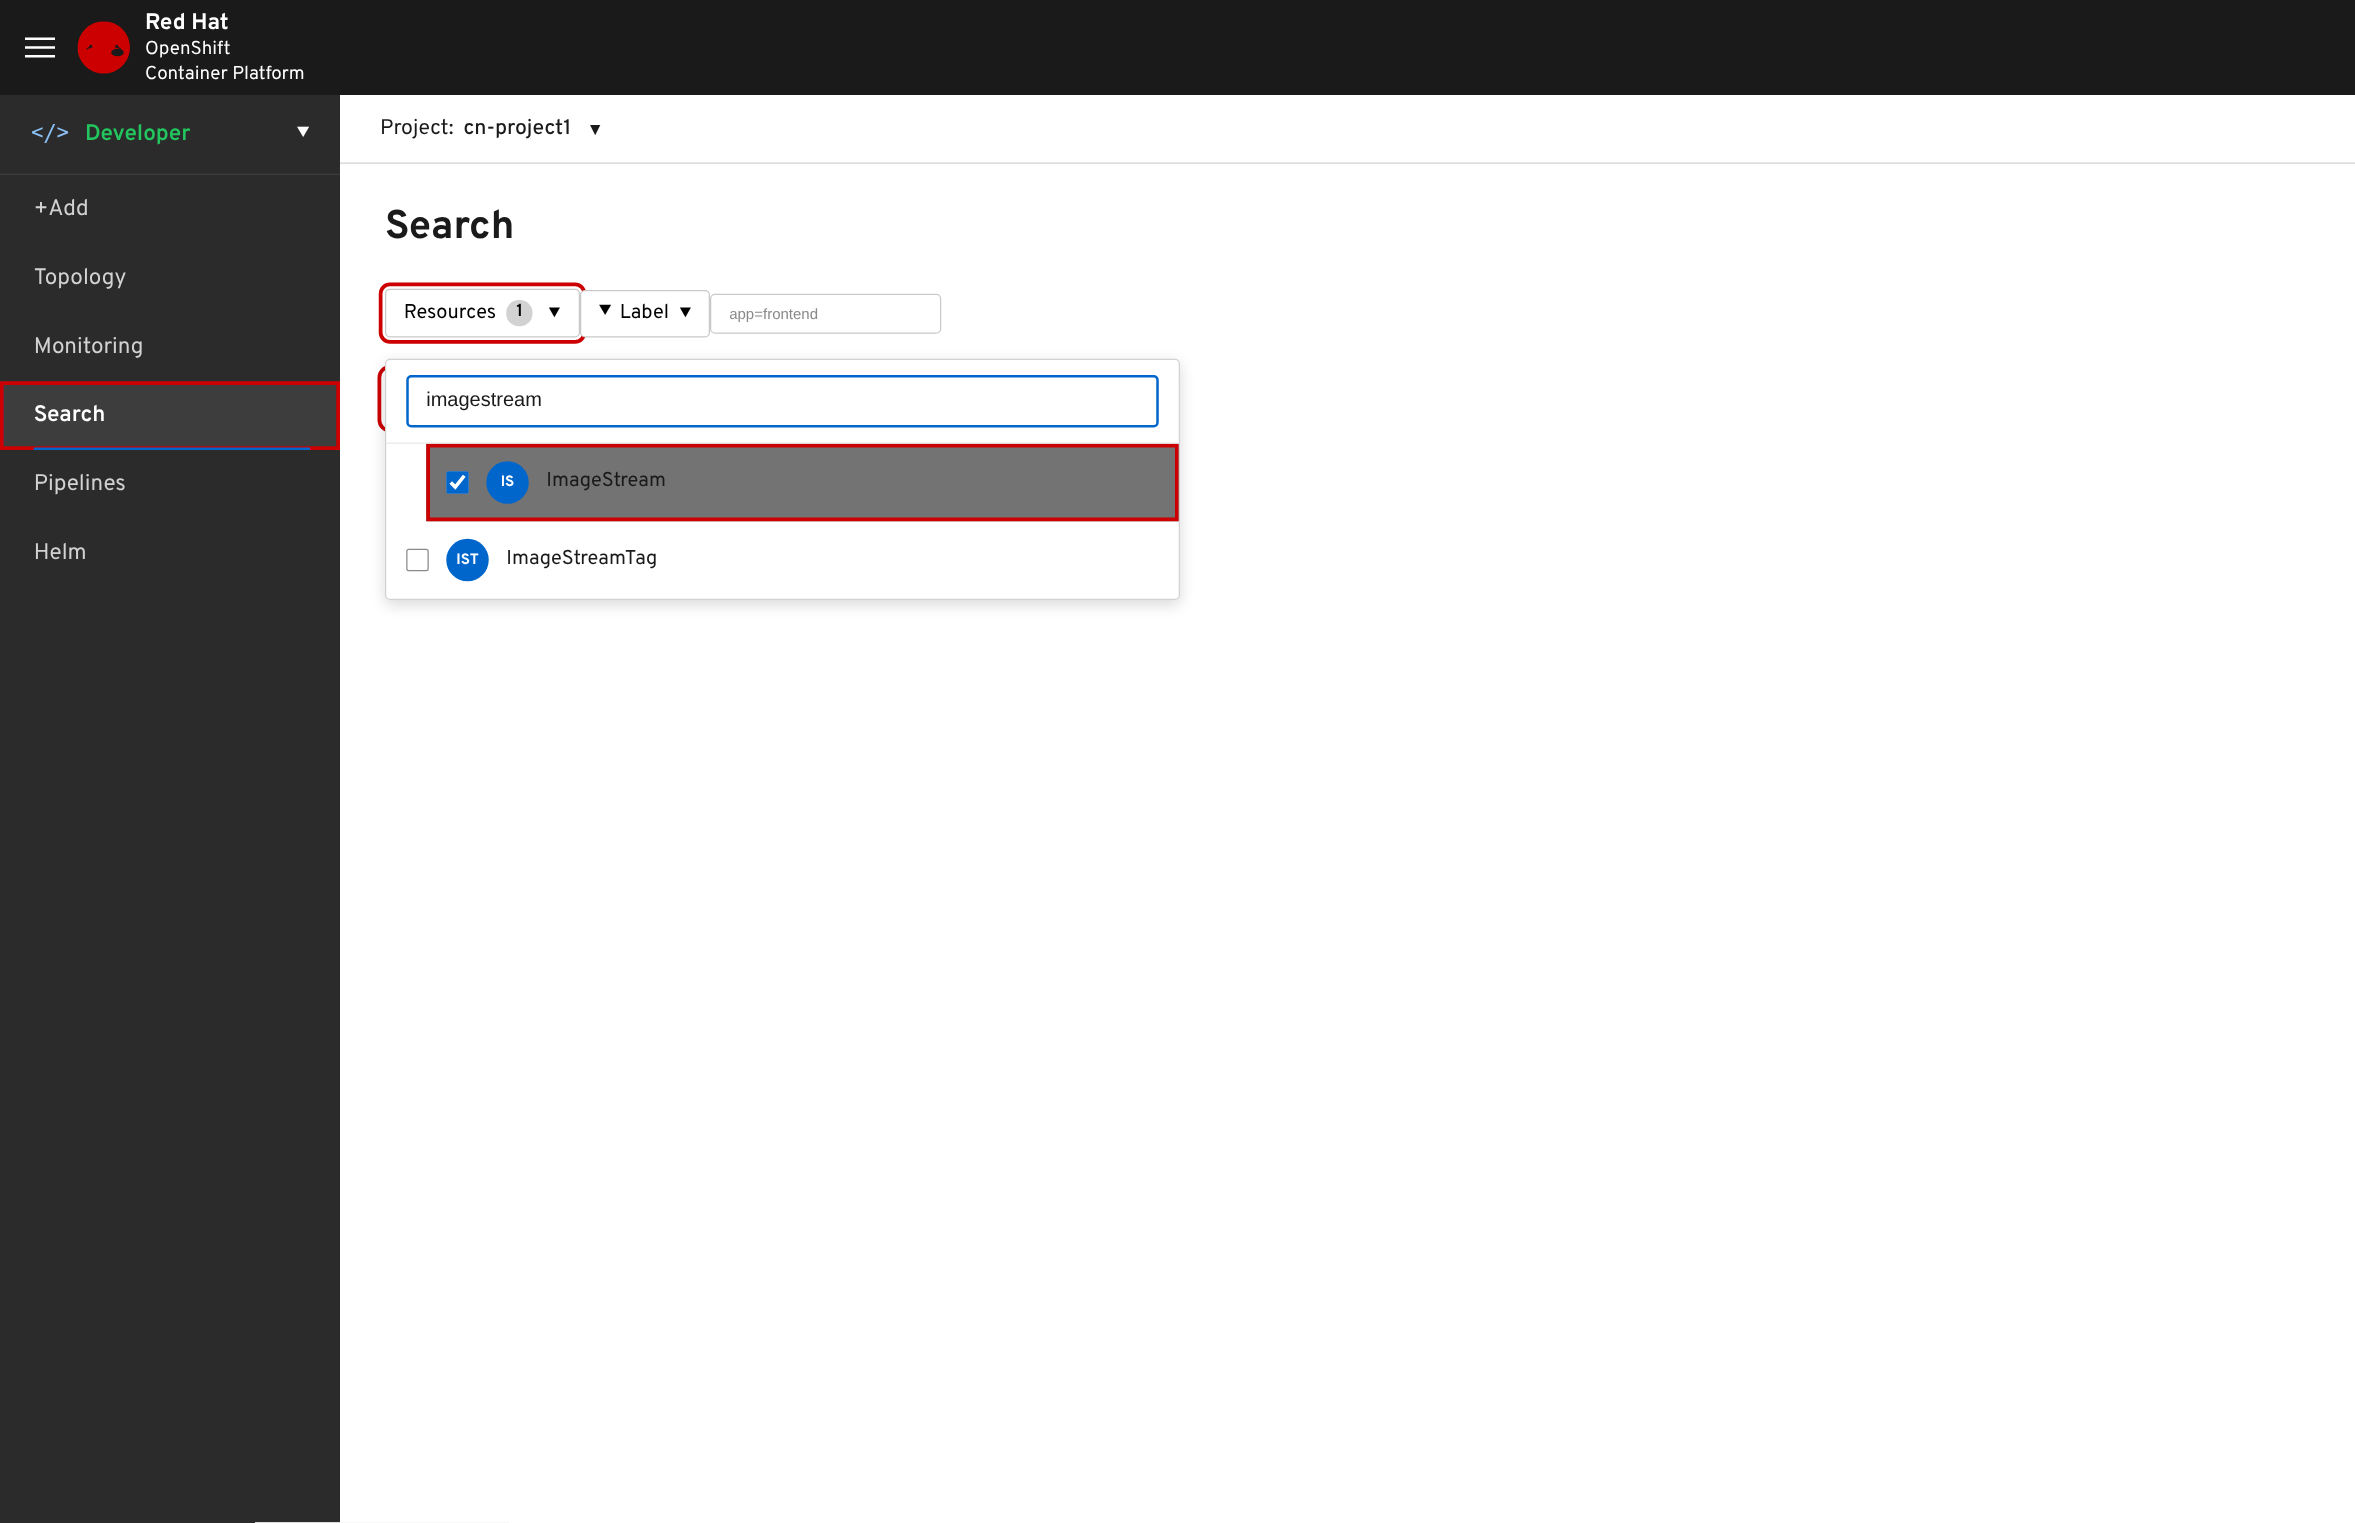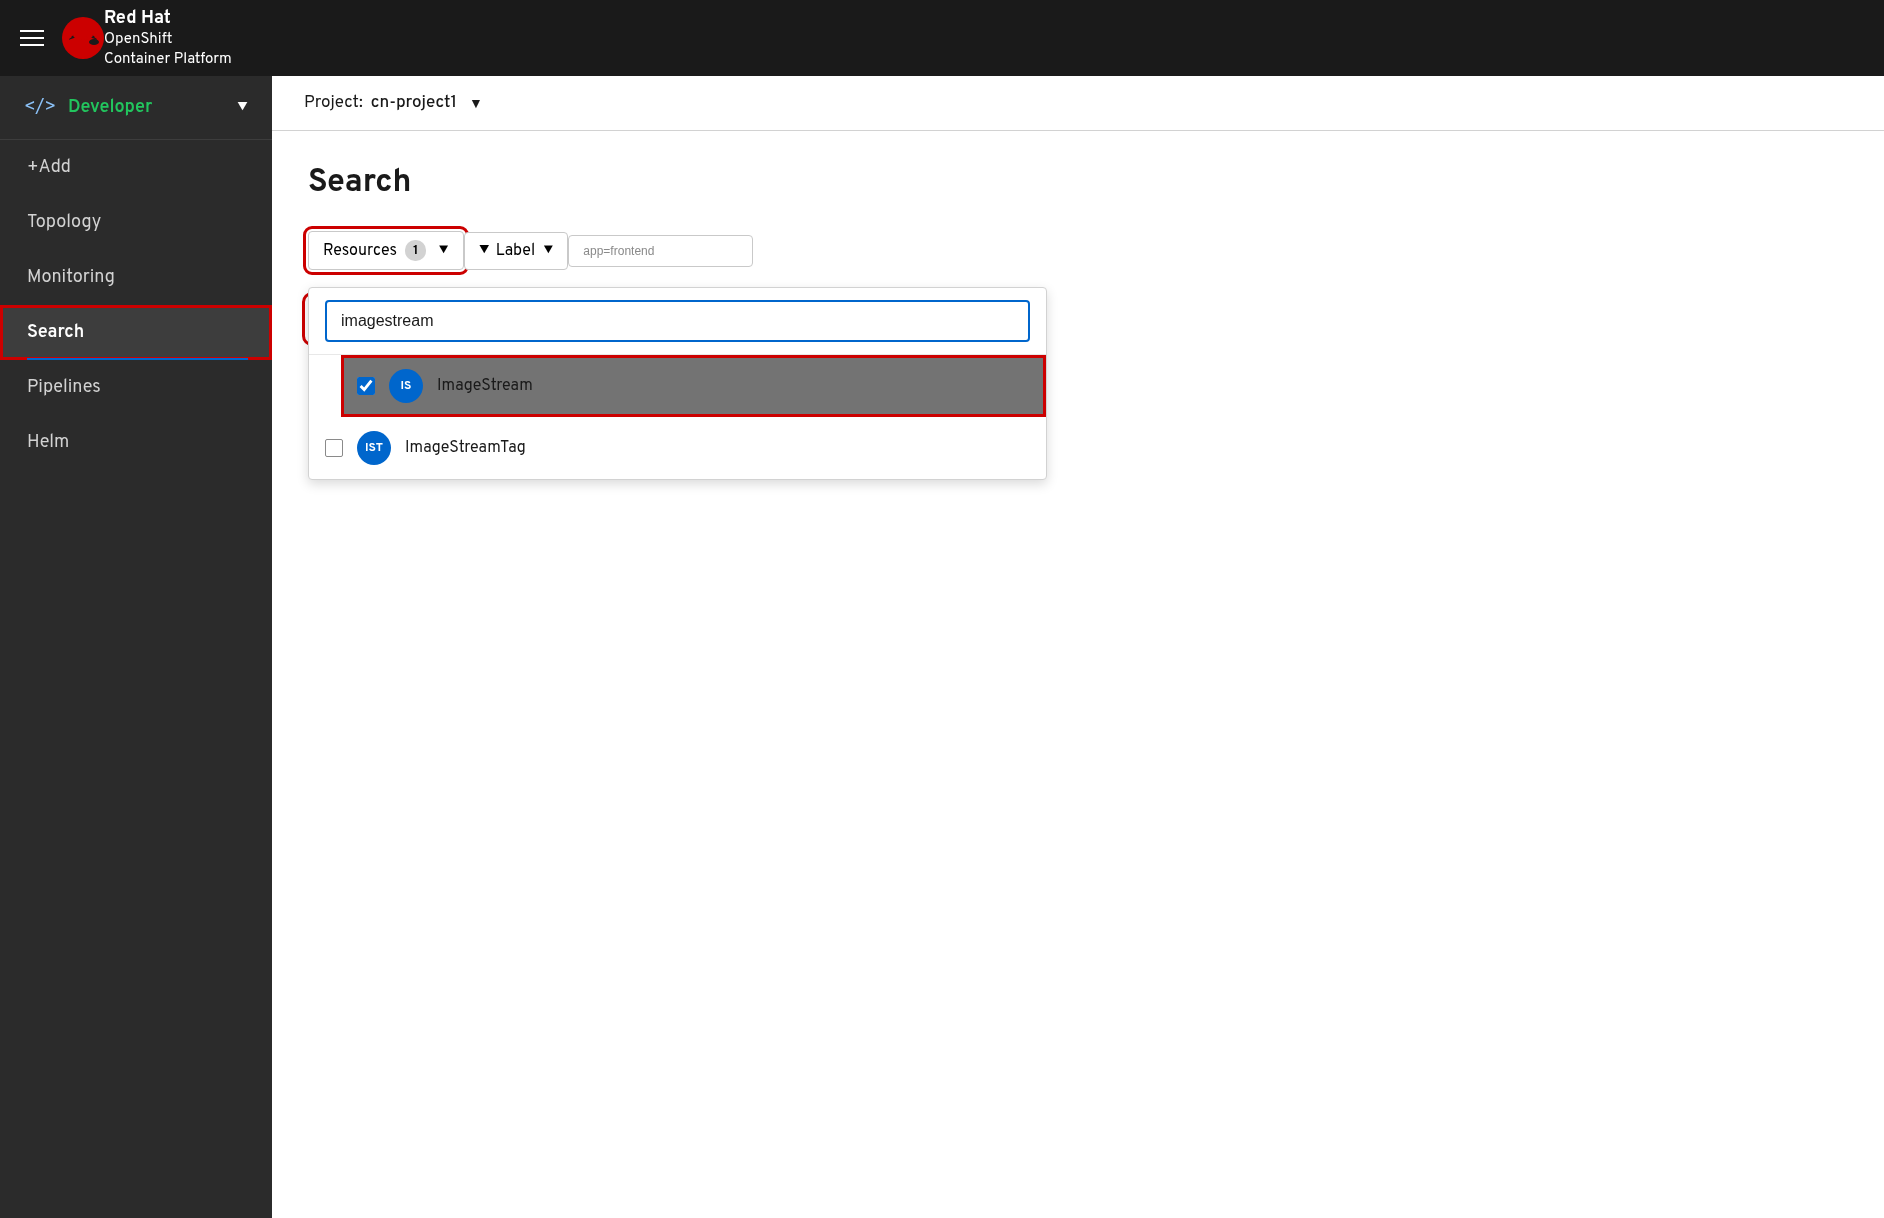--- a/index.html
+++ b/index.html
@@ -25,21 +25,21 @@
     }
     .hamburger-icon span {
       display: block;
       width: 24px;
       height: 2px;
       background: white;
     }
     .brand {
       display: flex;
       align-items: center;
-      gap: 0;
+      gap: 12px;
     }
     .redhat-logo {
       width: 42px;
       height: 42px;
     }
     .brand-text {
       color: white;
       line-height: 1.3;
     }
     .brand-text .brand-title {
@@ -240,21 +240,21 @@
       color: #8a8a8a;
       min-width: 180px;
       outline: none;
     }
 
     
     .dropdown-panel {
       position: absolute;
       top: 56px;
       left: 0;
-      width: 739px;
+      width: 636px;
       background: white;
       border: 1px solid #d2d2d2;
       border-radius: 4px;
       box-shadow: 0 4px 12px rgba(0,0,0,0.15);
       z-index: 100;
     }
 
     .search-input-wrapper {
       padding: 12px 16px;
       border-bottom: 1px solid #e8e8e8;

